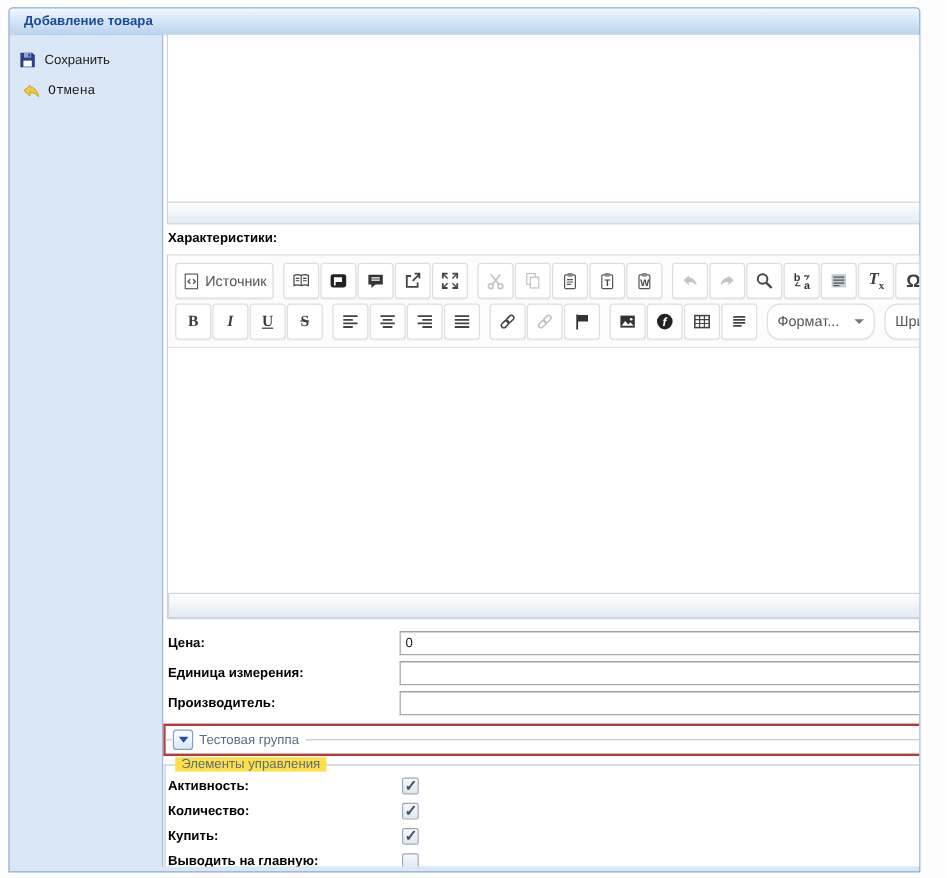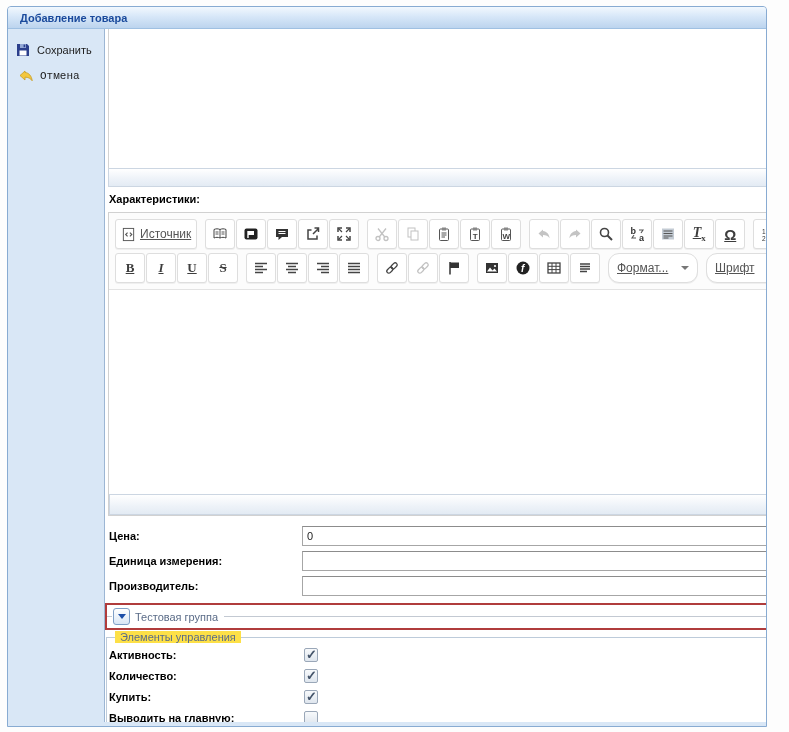--- a/index.html
+++ b/index.html
@@ -8,21 +8,21 @@
   .page { position:relative; width:789px; height:732px; background:#fdfdfd; }
 
   .window { position:absolute; left:7px; top:6px; width:760px; height:721px;
     background:#d9e7f6; border:1px solid #88abd2; border-radius:4px 4px 0 0;
     padding-bottom:4px; display:flex; flex-direction:column; }
   .titlebar { height:22px; flex:none; border-radius:3px 3px 0 0;
     background:linear-gradient(#f2f8fe, #d7e7f8 45%, #bcd4ee);
     border-bottom:1px solid #9fc0e2; display:flex; align-items:center; padding-left:12px; }
   .titlebar span { font-weight:bold; color:#1a4a9c; }
 
-  .winbody { flex:1; display:flex; min-height:0; }
+  .winbody { flex:1; display:flex; min-height:0;gap:31px; }
   .sidebar { width:96px; flex:none; padding-top:9px; }
   .side-btn { display:flex; align-items:center; gap:6px; padding:4px 4px 4px 7px;
     margin-bottom:2px; cursor:pointer; color:#1c1c1c; }
   .side-btn.second { padding-left:10px;font-family:Liberation Mono, monospace; }
   .side-btn svg { flex:none; }
 
   .main { flex:1; position:relative; overflow:hidden; background:#fff;
     border-left:1px solid #9cb6d4; }
 
   .edge { position:absolute; background:#fff; }
@@ -35,21 +35,21 @@
   .editor2 { position:absolute; left:3px; top:183px; width:900px;
     border:1px solid #d1d1d1; background:#fff; }
   .toolbar { padding:6px; background:#fcfcfc; border-bottom:1px solid #e3e3e3; }
   .trow { display:flex; align-items:center; margin-bottom:4px; }
   .trow:last-child { margin-bottom:0; }
   .tgroup { display:flex; align-items:center; margin-right:7px; flex:none; }
   .tbtn { display:inline-flex; align-items:center; justify-content:center;
     min-width:30px; height:30px; margin-right:1px; padding:0 5px;
     background:#fff; border:1px solid #dedede; border-radius:3px;
     box-shadow:0 1px 0 rgba(0,0,0,.05); color:#3d3d3d; cursor:pointer; flex:none;
-    font-size:13px;text-decoration:underline; }
+    font-size:13px; }
   .tbtn.wide { gap:4px; font-size:12px; color:#555; }
   .tbtn.dd { width:90px; justify-content:space-between; font-size:12px; color:#555;
     padding:0 8px;border-radius:11px; }
   .caret { width:0; height:0; border-left:4px solid transparent;
     border-right:4px solid transparent; border-top:4px solid #777; flex:none; }
   .b-b { font-weight:bold; font-family:"Liberation Serif", serif; }
   .b-i { font-style:italic; font-family:"Liberation Serif", serif; font-weight:bold; }
   .b-u { text-decoration:underline; font-weight:bold; font-family:"Liberation Serif", serif; }
   .b-s { text-decoration:line-through; font-weight:bold; font-family:"Liberation Serif", serif; }
   .tx { font-family:"Liberation Serif", serif; font-style:italic; font-weight:bold; font-size:14px; }

